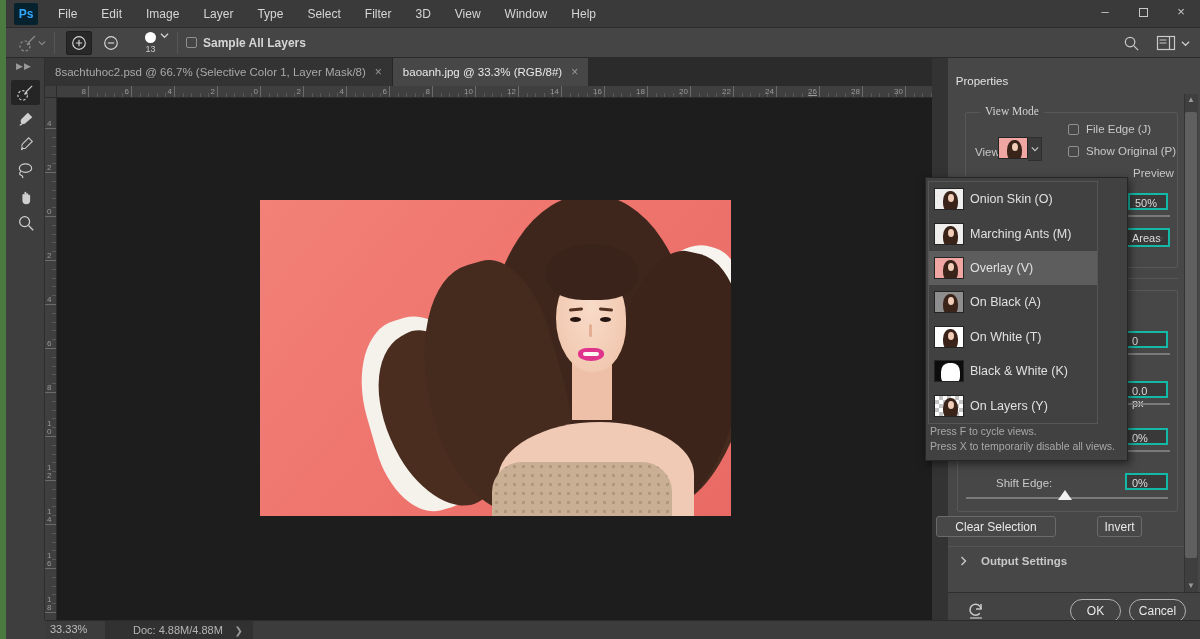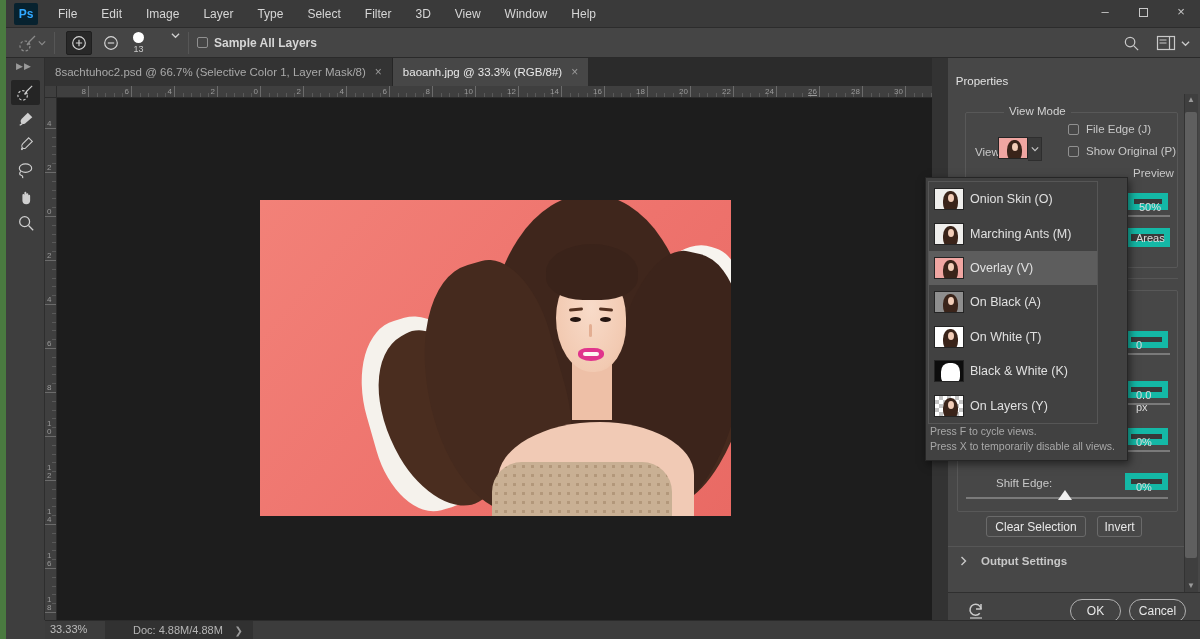--- a/index.html
+++ b/index.html
@@ -18,21 +18,21 @@
   #win-controls { right:0; top:0; height:28px; display:flex; }
   .win-btn { width:38px; height:26px; color:#c8c8c8; font-size:13px; text-align:center; line-height:24px; }
   .max-glyph { display:inline-block; width:9px; height:9px; border:1px solid #c8c8c8; margin-top:8px; }
 
   
   #optionsbar { left:6px; top:28px; width:1194px; height:30px; background:#454545; border-bottom:1px solid #2a2a2a; display:flex; align-items:center; }
   .opt-sep { width:1px; height:22px; background:#565656; margin:0 8px; }
   .tool-preset { margin-left:12px; opacity:.5; display:flex; align-items:center; }
   .circle-btn { width:26px; height:24px; display:flex; align-items:center; justify-content:center; border-radius:2px; margin:0 3px; }
   .circle-btn.pressed { background:#282828; border:1px solid #1f1f1f; }
-  .brush-size-ctrl { display:flex; align-items:flex-start; margin-left:6px;gap:23px; }
+  .brush-size-ctrl { display:flex; align-items:flex-start; margin-left:18px; }
   .brush-dot-wrap { display:flex; flex-direction:column; align-items:center; margin-right:4px; }
   .brush-dot { width:11px; height:11px; background:#fff; border-radius:50%; }
   .brush-size-num { color:#c9c9c9; font-size:9px; margin-top:1px; }
   .checkbox { width:11px; height:11px; border:1px solid #909090; border-radius:2px; background:transparent; display:inline-block; }
   .opt-label { color:#d6d6d6; font-size:12px; margin-left:6px;font-weight:bold; }
   #optionsbar-right { position:absolute; right:10px; top:30px; height:26px; display:flex; align-items:center; }
   svg.icon { display:block; }
 
   
   #tabbar { left:45px; top:58px; width:887px; height:28px; background:#2b2b2b; display:flex; align-items:flex-end; }
@@ -92,21 +92,21 @@
   .teeth { left:323px; top:152px; width:16px; height:4px; background:#fdf5f2; border-radius:2px; }
 
   
   #props { left:948px; top:58px; width:252px; height:581px; background:#474747; }
   #props-tabbar { left:948px; top:58px; width:252px; height:36px; background:#393939; }
   #props-tab { left:950px; top:67px; width:64px; height:27px; background:#474747; color:#e2e2e2; font-size:11.5px;
                display:flex; align-items:center; justify-content:center; }
   .group-label { color:#d2d2d2; font-size:11.5px; background:#474747; padding:0 5px; }
   .group-box { border:1px solid #585858; border-radius:2px; }
   .prop-label { color:#c8c8c8; font-size:11.5px; }
-  .prop-field { background:#393939; border:6px solid #14b8a6; color:#dcdcdc; font-size:11px; padding:2px 5px; }
+  .prop-field { background:#393939; border:2px solid #14b8a6; color:#dcdcdc; font-size:11px; padding:2px 5px; }
   .slider-track { height:2px; background:#7a7a7a; }
   .slider-thumb { width:0; height:0; border-left:7px solid transparent; border-right:7px solid transparent; border-bottom:10px solid #f0f0f0; }
   .panel-btn { background:#484848; border:1px solid #6a6a6a; border-radius:3px; color:#e8e8e8; font-size:12px;
                display:flex; align-items:center; justify-content:center; }
   .pill-btn { border:1px solid #b0b0b0; border-radius:13px; color:#e8e8e8; font-size:12px;
               display:flex; align-items:center; justify-content:center; background:transparent; }
   .divider { background:#565656; height:1px; }
   #props-footer { left:948px; top:592px; width:252px; height:40px; background:#434343; border-top:1px solid #2f2f2f; }
   #props-bottom-edge { left:948px; top:632px; width:252px; height:7px; background:#393939; }
   #scrollbar { left:1184px; top:94px; width:14px; height:498px; background:#3f3f3f; border-left:1px solid #333; }
@@ -353,21 +353,21 @@
     <div class="abs nose"></div>
     <div class="abs lips"></div>
     <div class="abs teeth"></div>
   </div>
 
   <div class="abs" id="props-tabbar"></div>
   <div class="abs" id="props"></div>
   <div class="abs" id="props-tab">Properties</div>
 
   <div class="abs group-box" style="left:965px; top:112px; width:213px; height:156px;"></div>
-  <div class="abs group-label" style="left:1004px; top:105px;">View Mode</div>
+  <div class="abs group-label" style="left:980px; top:105px;font-family:Liberation Serif, serif;">View Mode</div>
 
   <div class="abs prop-label" style="left:975px; top:146px;">View:</div>
   <div class="abs" style="left:998px; top:137px; display:flex;">
     <span class="thumb overlay">
         <span class="t-hair"></span>
         <span class="t-face"></span>
       </span>
     <span style="width:14px; height:24px; background:#3a3a3a; border:1px solid #2e2e2e; border-left:none; display:flex; align-items:center; justify-content:center;">
         <svg class="icon" width="8" height="6" viewBox="0 0 10 7" fill="none" stroke="#c9c9c9" stroke-width="1.4">
           <path d="M1 1.5 L5 5.5 L9 1.5"></path>
@@ -402,21 +402,21 @@
   <div class="abs slider-track" style="left:1125px; top:403px; width:45px;"></div>
 
   <div class="abs prop-field" style="left:1125px; top:428px; width:43px; height:17px;">0%</div>
   <div class="abs slider-track" style="left:1125px; top:450px; width:45px;"></div>
 
   <div class="abs prop-label" style="left:960px; top:477px;margin-left:36px;">Shift Edge:</div>
   <div class="abs prop-field" style="left:1125px; top:473px; width:43px; height:17px;">0%</div>
   <div class="abs slider-track" style="left:966px; top:497px; width:202px;"></div>
   <div class="abs slider-thumb" style="left:1058px; top:490px;"></div>
 
-  <div class="abs panel-btn" style="left:986px; top:516px; width:100px; height:21px;">Clear Selection</div>
+  <div class="abs panel-btn" style="left:936px; top:516px; width:120px; height:21px;">Clear Selection</div>
   <div class="abs panel-btn" style="left:1097px; top:516px; width:45px; height:21px;">Invert</div>
 
   <div class="abs divider" style="left:948px; top:546px; width:236px;"></div>
   <div class="abs" style="left:960px; top:555px; display:flex; align-items:center;">
     <svg class="icon" width="7" height="10" viewBox="0 0 7 10" fill="none" stroke="#c9c9c9" stroke-width="1.4">
         <path d="M1.5 1 L5.5 5 L1.5 9"></path>
       </svg>
     <span class="prop-label" style="margin-left:14px; font-weight:bold;">Output Settings</span>
   </div>
 

